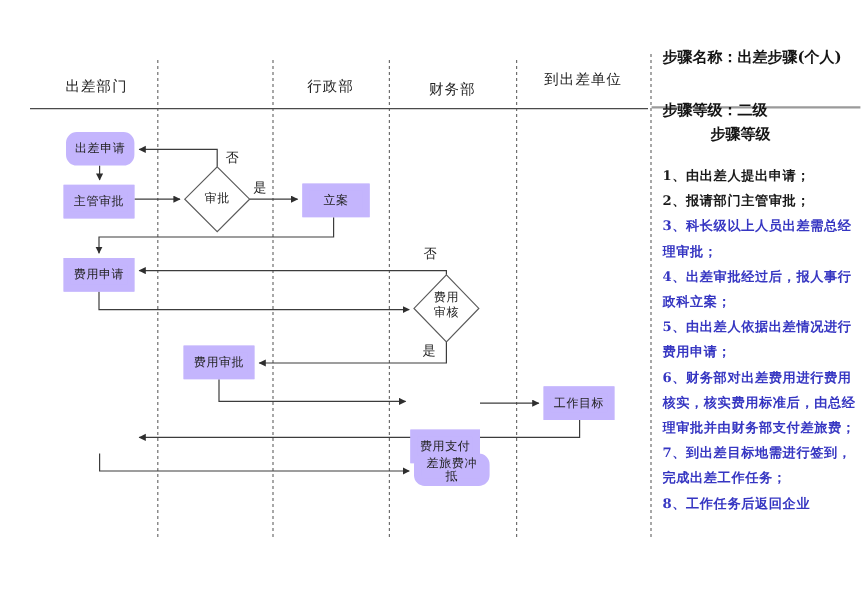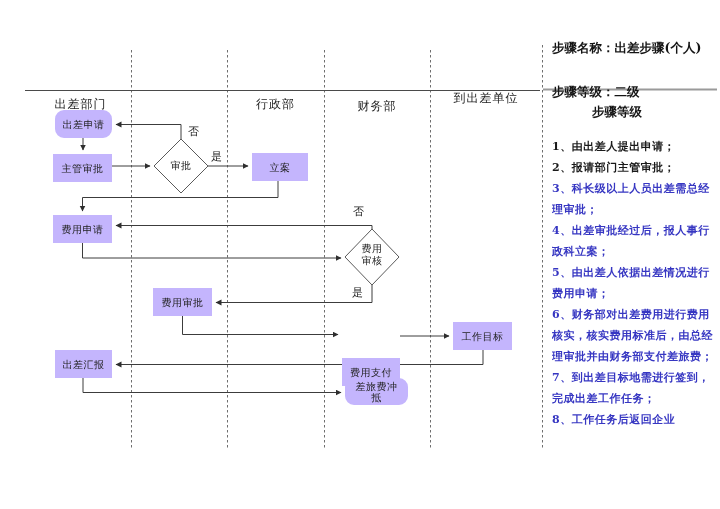--- a/index.html
+++ b/index.html
@@ -10,21 +10,21 @@
   }
   svg.wires{position:absolute;left:0;top:0;z-index:1;}
   .dash{stroke:#6e6e6e;stroke-width:1;stroke-dasharray:2.5 2.5;}
   .hline{stroke:#4a4a4a;stroke-width:1.2;}
   .hline2{stroke:#9a9a9a;stroke-width:2;}
   .edge{fill:none;stroke:#3c3c3c;stroke-width:1;}
   .diamond{fill:#ffffff;stroke:#5a5a5a;stroke-width:1;}
 
   .lane-label{
     position:absolute;z-index:2;text-align:center;font-size:12px;
-    color:#222;letter-spacing:1px;margin-top:32px;
+    color:#222;letter-spacing:1px;
   }
   .node{
     position:absolute;z-index:3;background:#c4b5fd;border:6px solid #c4b5fd;
     display:flex;align-items:center;justify-content:center;
     font-size:10px;color:#222;letter-spacing:0.5px;text-align:center;
     box-sizing:border-box;line-height:11px;
   }
   .rounded{border-radius:9px;}
   .diamond-label{
     position:absolute;z-index:4;font-size:10px;color:#222;text-align:center;
@@ -96,21 +96,20 @@
   <div class="lane-label" style="left:324px;top:66px;width:106px;">财务部</div>
   <div class="lane-label" style="left:430px;top:58px;width:112px;">到出差单位</div>
 
   <div class="node rounded" style="left:55px;top:110px;width:57px;height:28px;">出差申请</div>
   <div class="node" style="left:53px;top:154px;width:59px;height:28px;">主管审批</div>
   <div class="node" style="left:252px;top:153px;width:56px;height:28px;">立案</div>
   <div class="node" style="left:53px;top:215px;width:59px;height:28px;">费用申请</div>
   <div class="node" style="left:153px;top:288px;width:59px;height:28px;">费用审批</div>
   <div class="node" style="left:342px;top:322px;width:58px;height:28px;margin-top:36px;">费用支付</div>
   <div class="node" style="left:453px;top:322px;width:59px;height:28px;">工作目标</div>
-  <div class="node" style="left:55px;top:350px;width:57px;height:28px;">出差汇报</div>
   <div class="node rounded" style="left:345px;top:378px;width:63px;height:27px;">差旅费冲抵</div>
 
   <div class="diamond-label" style="left:161px;top:160px;width:40px;">审批</div>
   <div class="diamond-label" style="left:352px;top:243px;width:40px;">
     <div>费用</div>
     <div>审核</div>
   </div>
 
   <div class="edge-label" style="left:187px;top:126px;">否</div>
   <div class="edge-label" style="left:210px;top:151px;">是</div>

